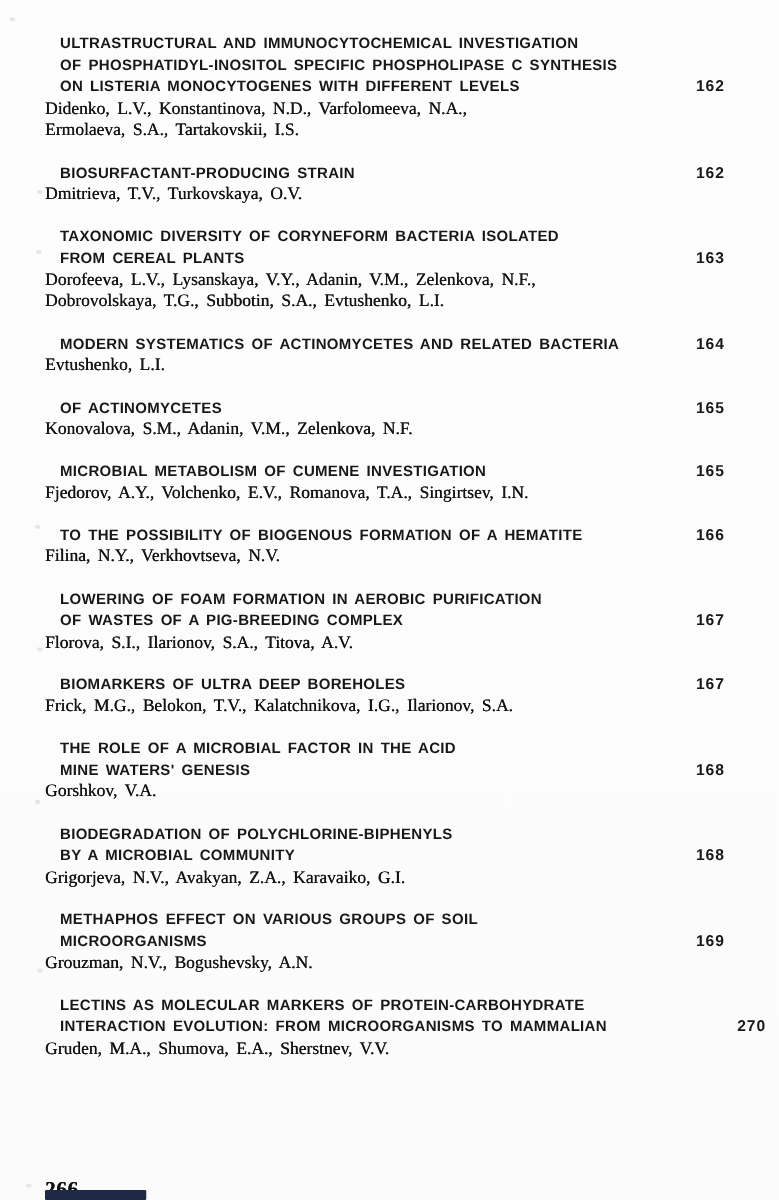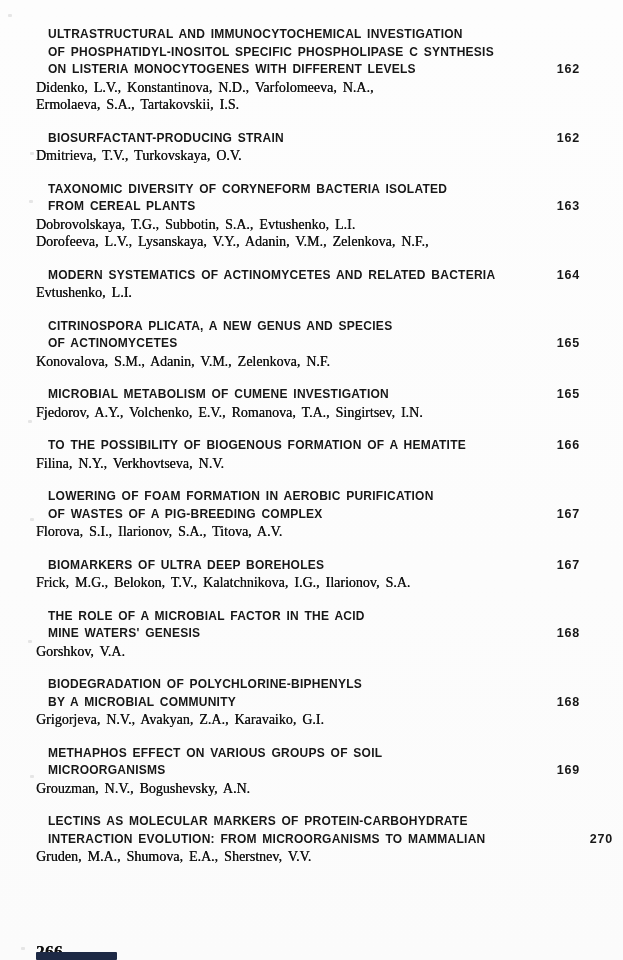--- a/index.html
+++ b/index.html
@@ -133,41 +133,40 @@
 
   <div class="entry">
     <div class="entry-head">
       <div class="title">
             <div class="line">TAXONOMIC DIVERSITY OF CORYNEFORM BACTERIA ISOLATED</div>
             <div class="line">FROM CEREAL PLANTS</div>
           </div>
       <div class="pagenum">163</div>
     </div>
     <div class="authors">
+          <div class="line">Dorofeeva, L.V., Lysanskaya, V.Y., Adanin, V.M., Zelenkova, N.F.,</div>
           <div class="line">Dobrovolskaya, T.G., Subbotin, S.A., Evtushenko, L.I.</div>
-          <div class="line">Dorofeeva, L.V., Lysanskaya, V.Y., Adanin, V.M., Zelenkova, N.F.,</div>
         </div>
   </div>
 
   <div class="entry">
     <div class="entry-head">
       <div class="title">
             <div class="line">MODERN SYSTEMATICS OF ACTINOMYCETES AND RELATED BACTERIA</div>
           </div>
       <div class="pagenum">164</div>
     </div>
     <div class="authors">
           <div class="line">Evtushenko, L.I.</div>
         </div>
   </div>
 
   <div class="entry">
     <div class="entry-head">
       <div class="title">
-            <div class="line">CITRINOSPORA PLICATA, A NEW GENUS AND SPECIES</div>
             <div class="line">OF ACTINOMYCETES</div>
           </div>
       <div class="pagenum">165</div>
     </div>
     <div class="authors">
           <div class="line">Konovalova, S.M., Adanin, V.M., Zelenkova, N.F.</div>
         </div>
   </div>
 
   <div class="entry">

